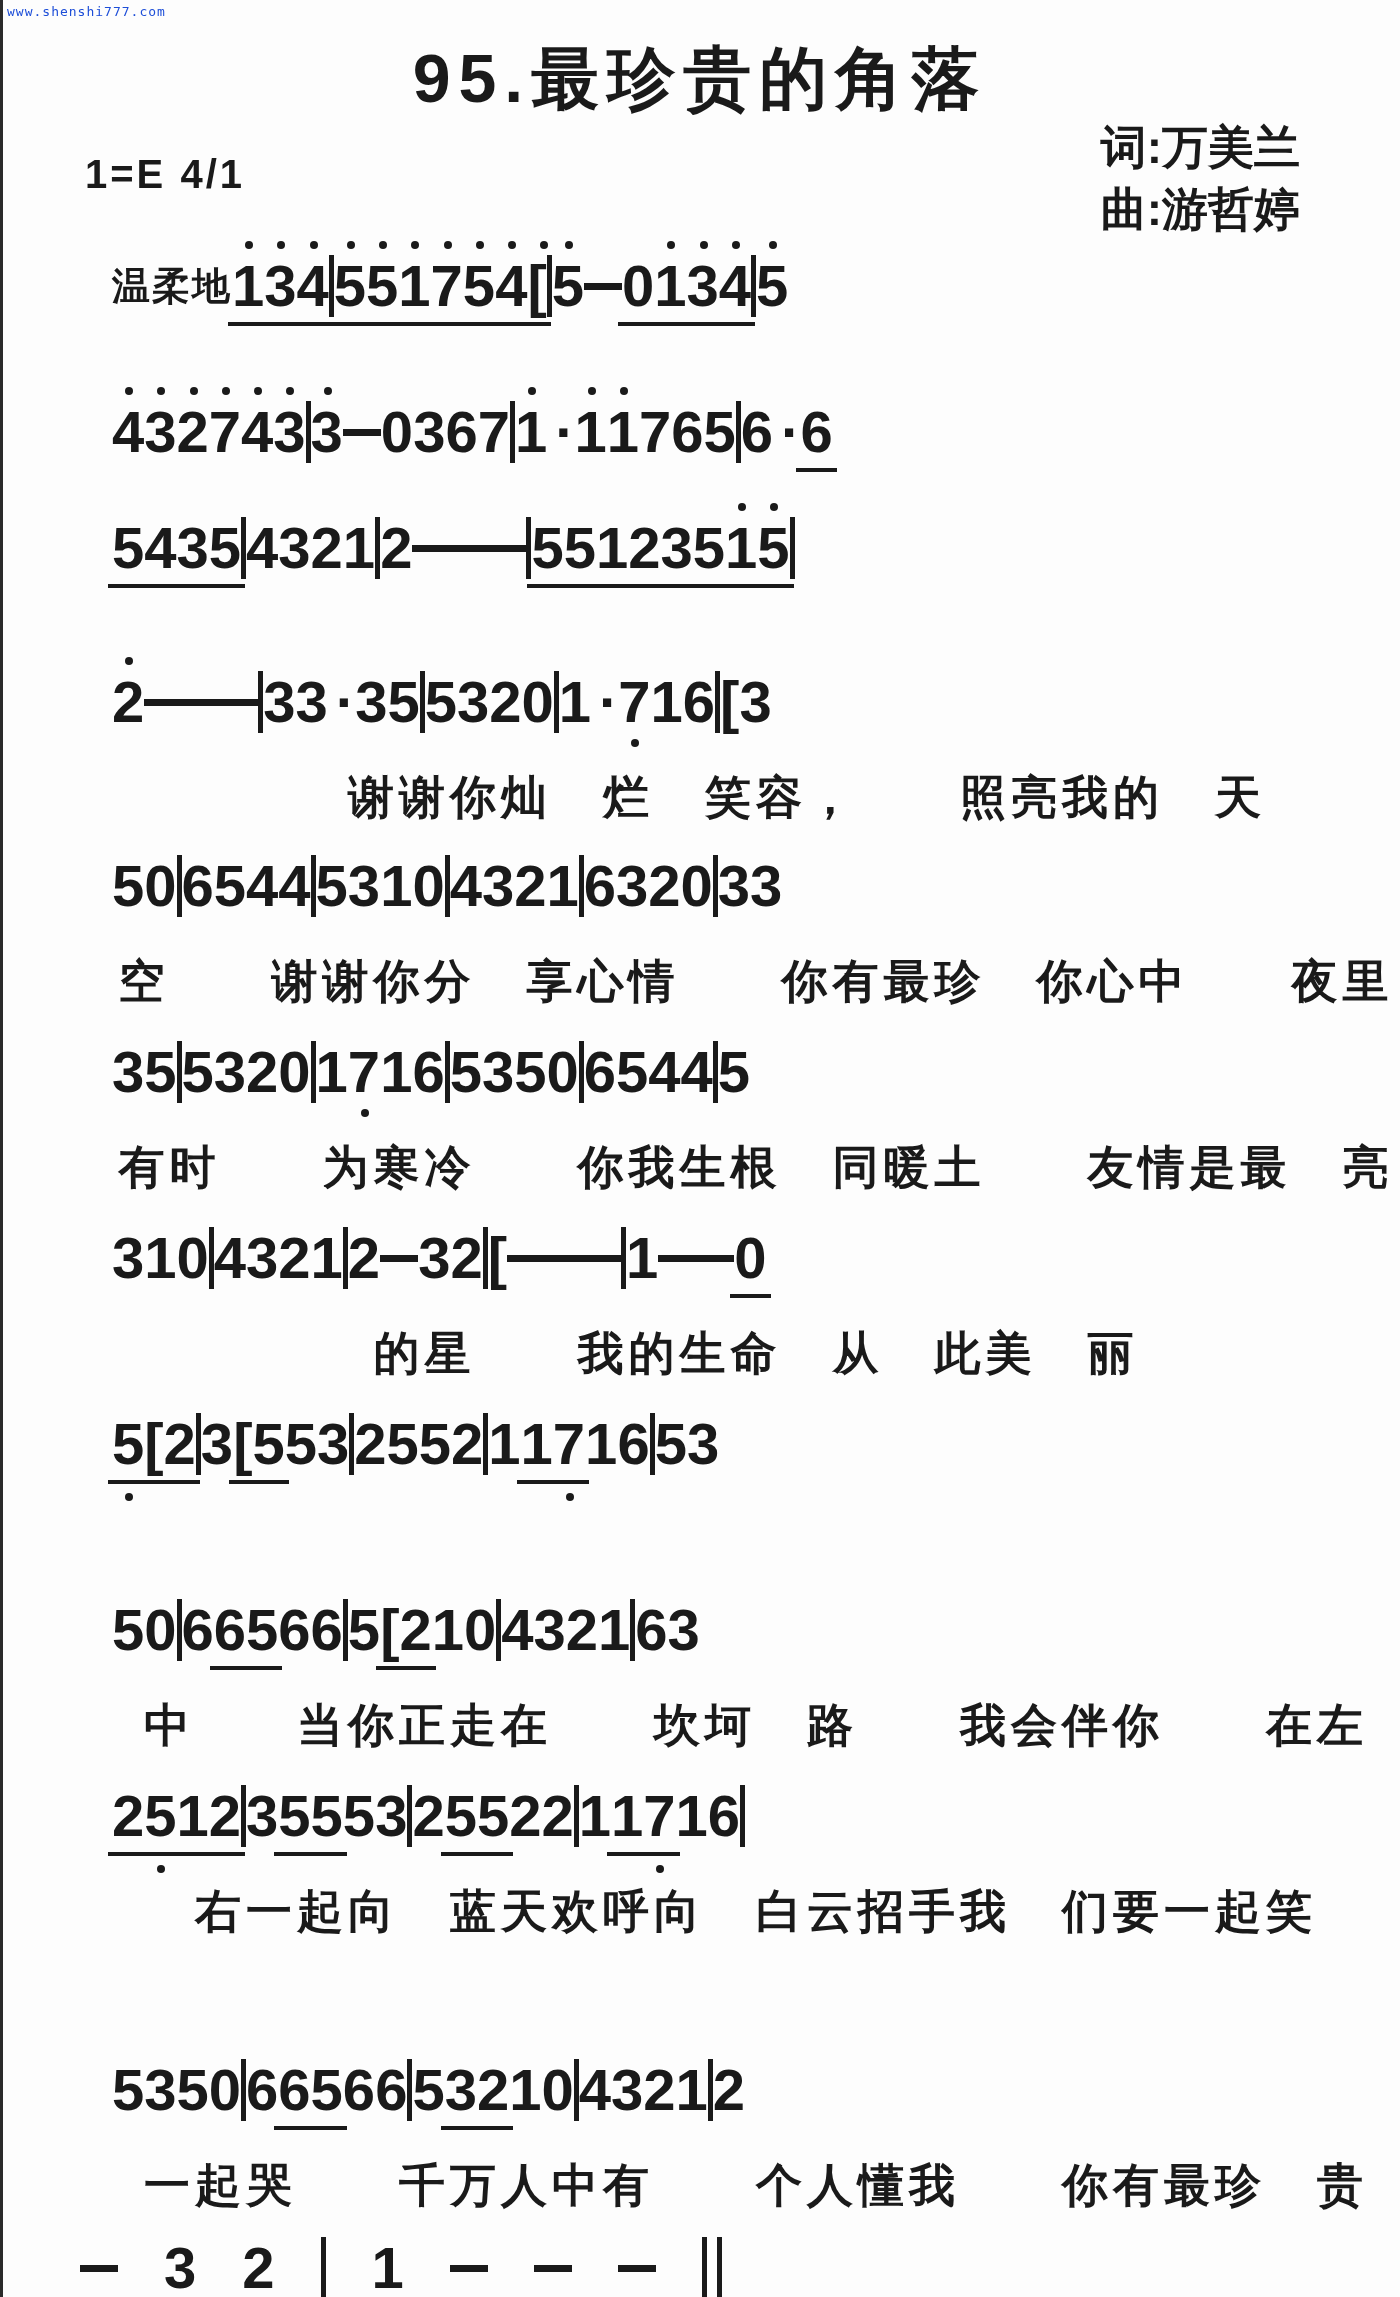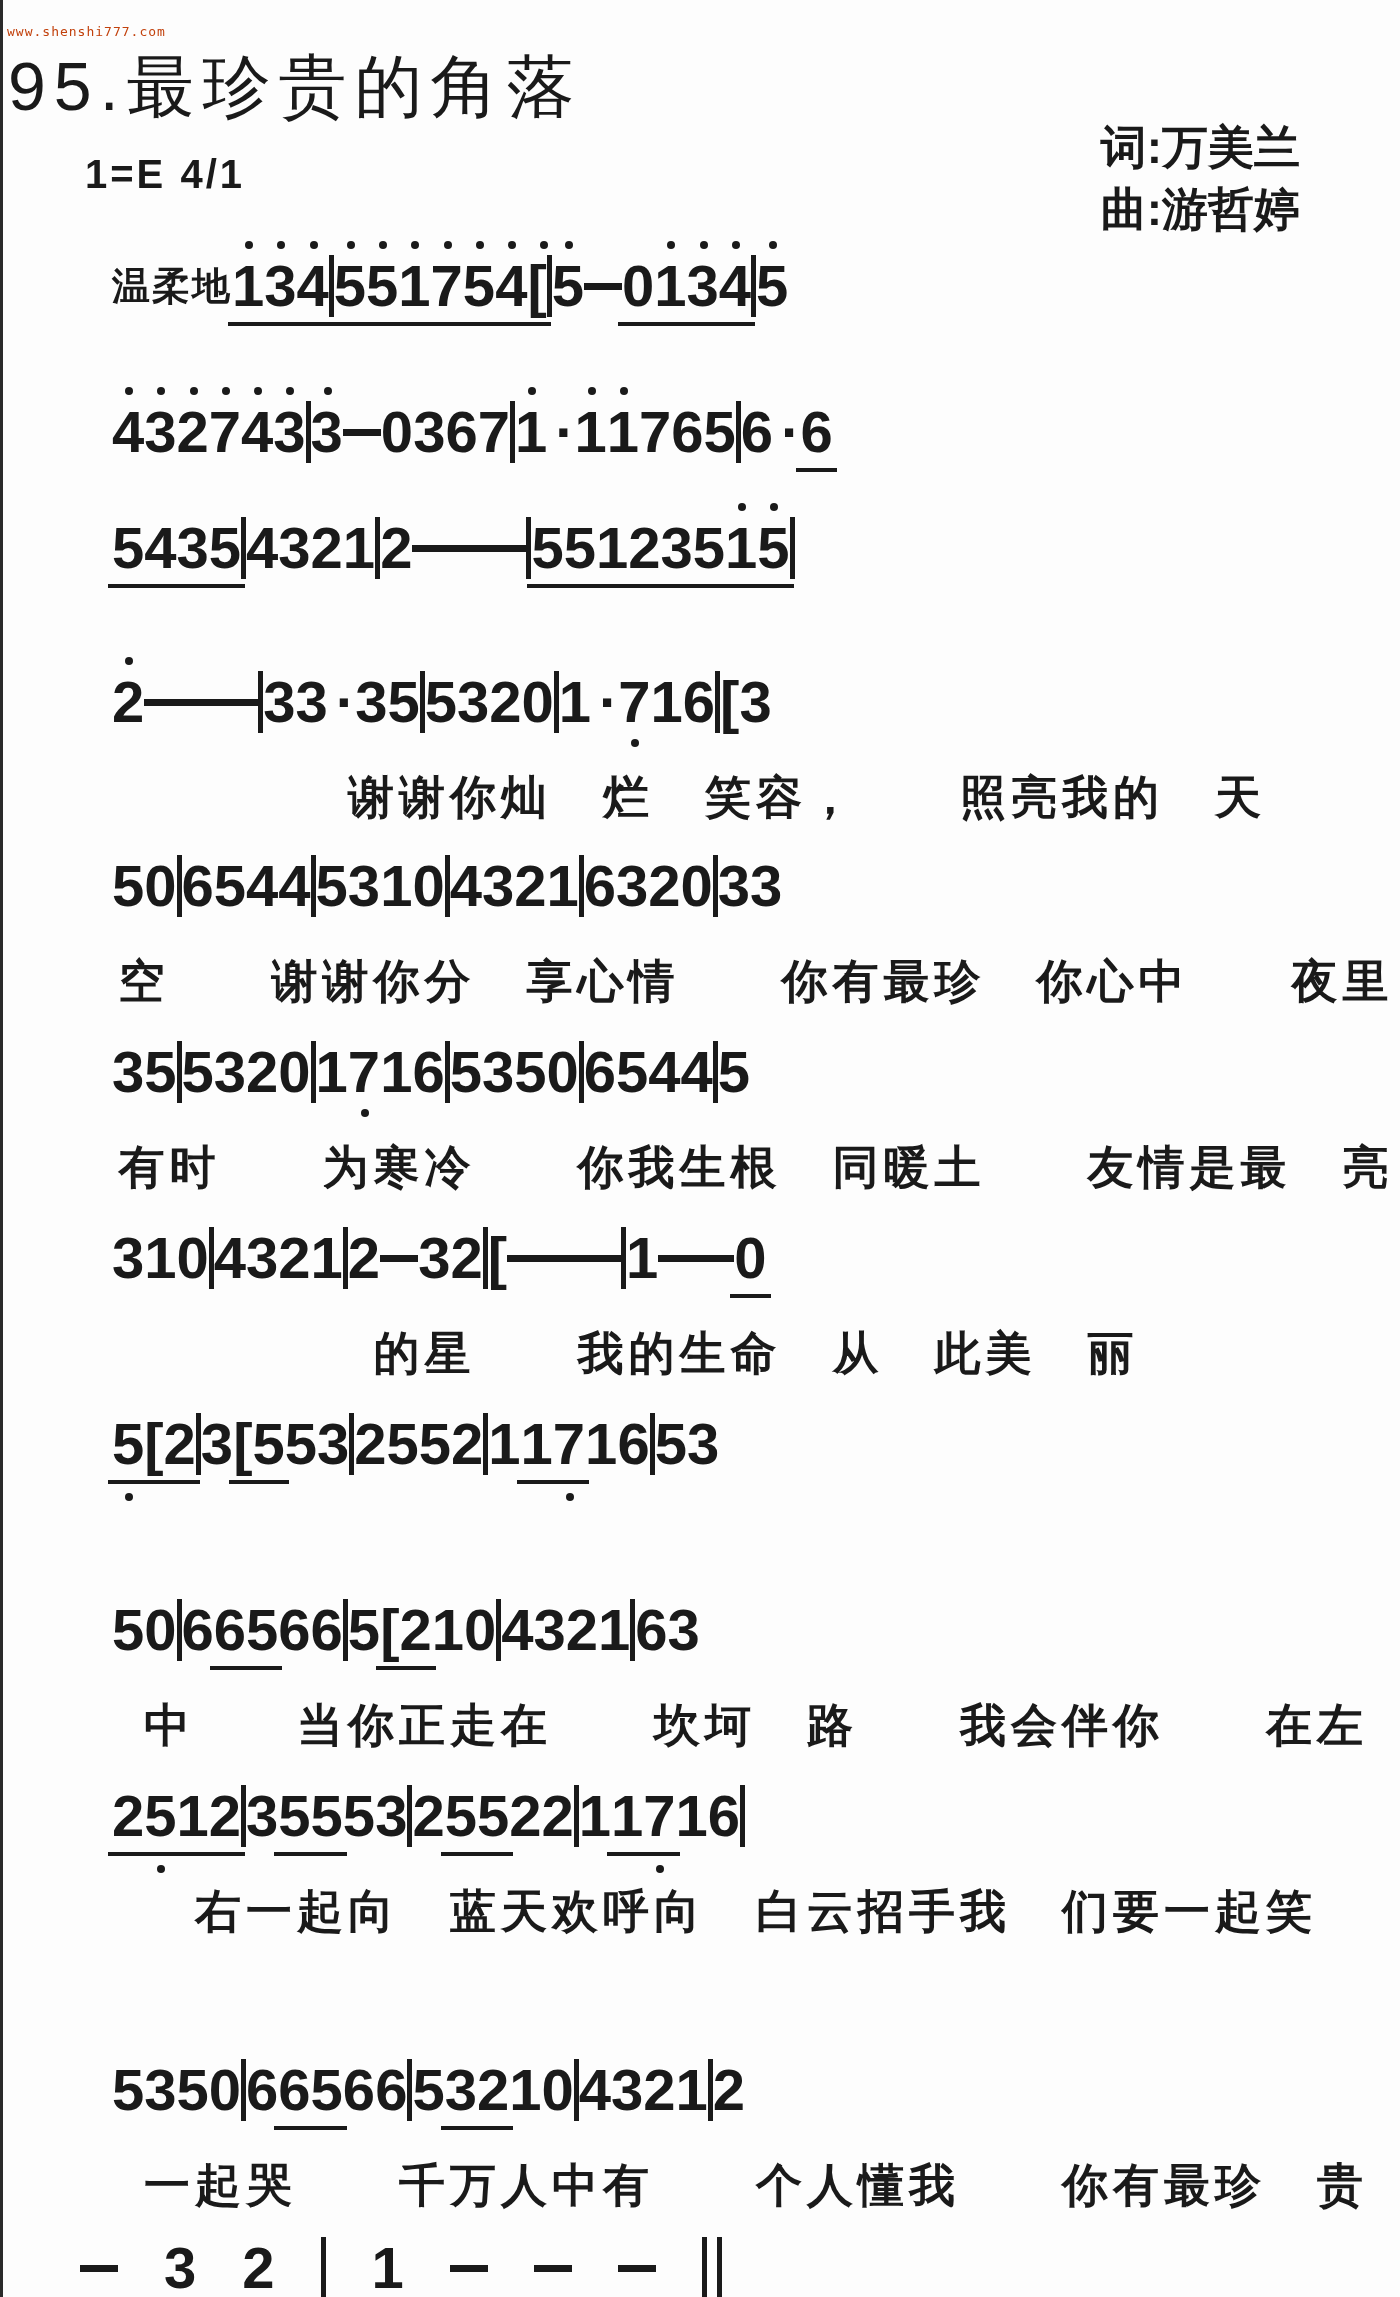--- a/index.html
+++ b/index.html
@@ -4,28 +4,28 @@
 <style>
   html,body{margin:0;padding:0;}
   body{
     width:1400px;height:2297px;position:relative;
     background:#fdfdfd;color:#1a1a1a;
     font-family:"Liberation Sans", sans-serif;
     overflow:hidden;
   }
   .edge-line{position:absolute;left:0;top:0;width:3px;height:100%;background:#2a2a2a;}
   .watermark{
-    position:absolute;left:7px;top:24px;
+    position:absolute;left:7px;top:4px;
     font-family:"DejaVu Sans Mono", monospace;
-    font-size:13px;color:#c2410c;letter-spacing:1px;
+    font-size:13px;color:#1d4ed8;letter-spacing:1px;
   }
   .header{position:relative;height:240px;}
   .title{
-    position:absolute;left:0;right:0;top:34px;margin:8px;
-    font-size:68px;font-weight:400;letter-spacing:8px;
+    position:absolute;left:0;right:0;top:34px;margin:0;
+    text-align:center;font-size:68px;font-weight:700;letter-spacing:8px;
   }
   .credits{
     position:absolute;right:100px;top:116px;
     font-size:46px;font-weight:700;line-height:1.35;text-align:left;
   }
   .key{
     position:absolute;left:85px;top:152px;
     font-size:40px;font-weight:700;letter-spacing:3px;
   }
   .systems{position:relative;}

